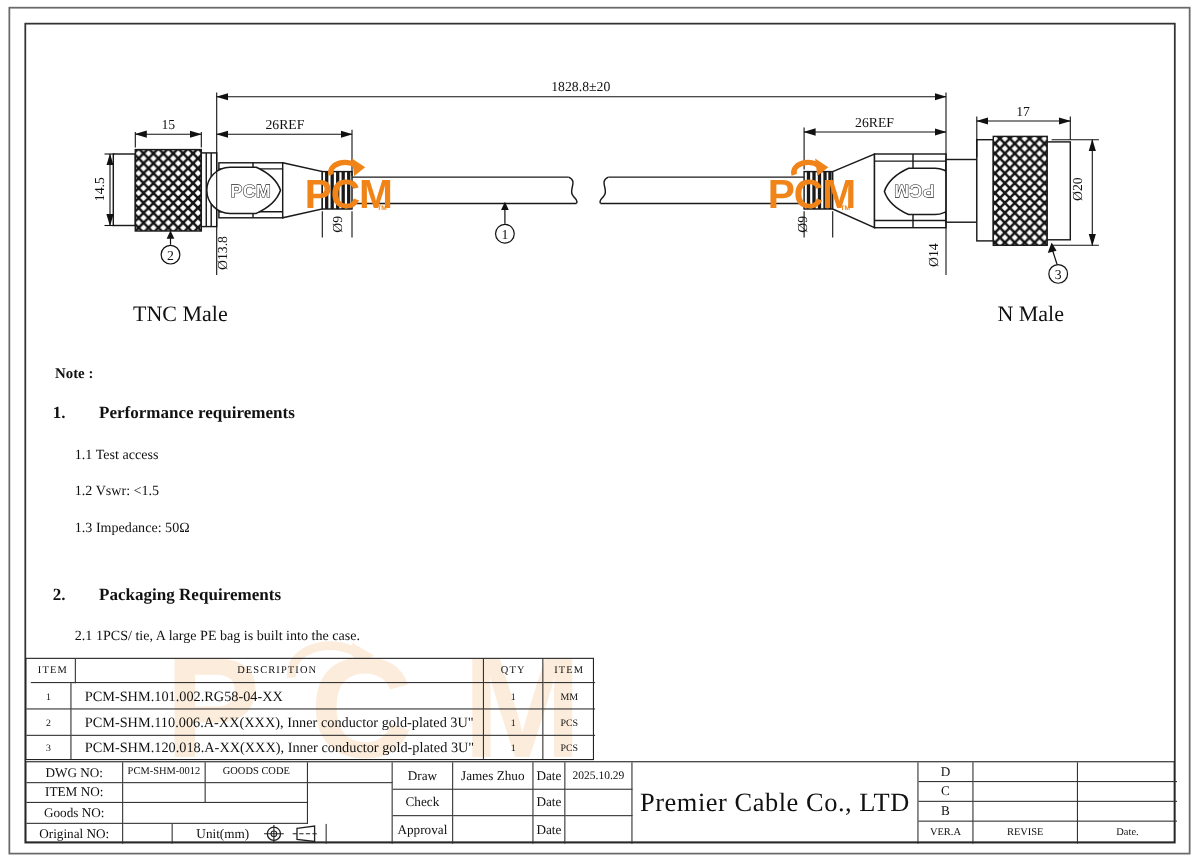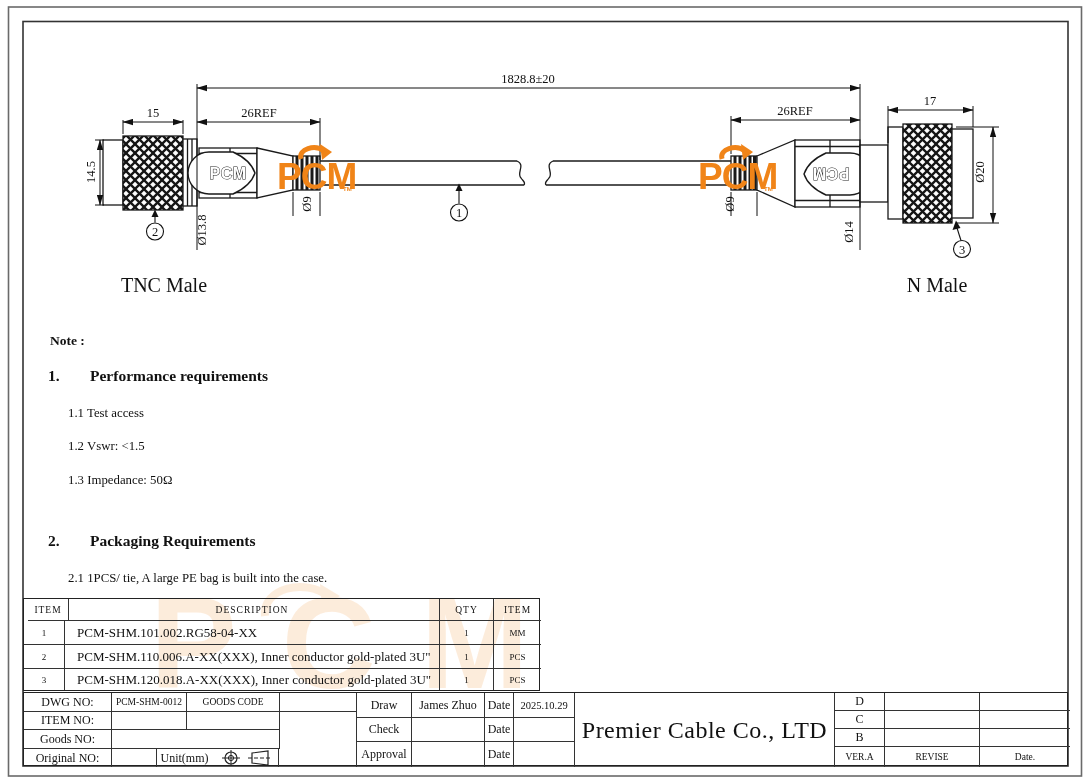--- a/index.html
+++ b/index.html
@@ -240,21 +240,21 @@
     <div class="cell tbsm" style="left:163px;top:0;width:93px;height:19px">GOODS CODE</div>
     <div class="cell" style="left:256px;top:0;width:77px;height:19px"></div>
     <div class="cell tblab" style="left:0;top:19px;width:88px;height:18px">ITEM NO:</div>
     <div class="cell" style="left:88px;top:19px;width:75px;height:18px"></div>
     <div class="cell" style="left:163px;top:19px;width:93px;height:18px"></div>
     <div class="cell noB" style="left:256px;top:19px;width:77px;height:55px"></div>
     <div class="cell tblab" style="left:0;top:37px;width:88px;height:19px">Goods NO:</div>
     <div class="cell" style="left:88px;top:37px;width:168px;height:19px"></div>
     <div class="cell tblab noB" style="left:0;top:56px;width:88px;height:18px">Original NO:</div>
     <div class="cell noB" style="left:88px;top:56px;width:45px;height:18px"></div>
-    <div class="cell tblab noB" style="left:132px;top:56px;width:123px;height:18px;gap:13px">
+    <div class="cell tblab noB" style="left:150px;top:56px;width:123px;height:18px;gap:13px">
       <span>Unit(mm)</span>
       <svg width="52" height="16" viewBox="0 0 52 16">
         <circle cx="9" cy="8" r="6" fill="none" stroke="#222" stroke-width="1.2"></circle>
         <circle cx="9" cy="8" r="2.6" fill="none" stroke="#222" stroke-width="1"></circle>
         <line x1="0" y1="8" x2="18" y2="8" stroke="#222" stroke-width="1"></line>
         <line x1="9" y1="-1" x2="9" y2="17" stroke="#222" stroke-width="1"></line>
         <polygon points="30,3 46,1 46,15 30,13" fill="none" stroke="#222" stroke-width="1.2"></polygon>
         <line x1="26" y1="8" x2="50" y2="8" stroke="#222" stroke-width="1" stroke-dasharray="4 2"></line>
       </svg>
     </div>

